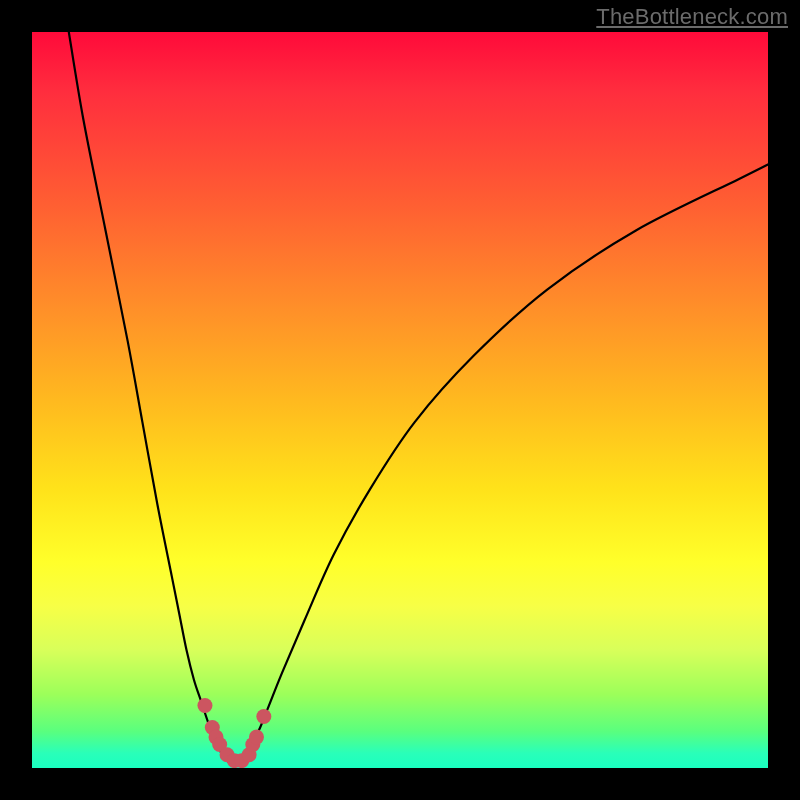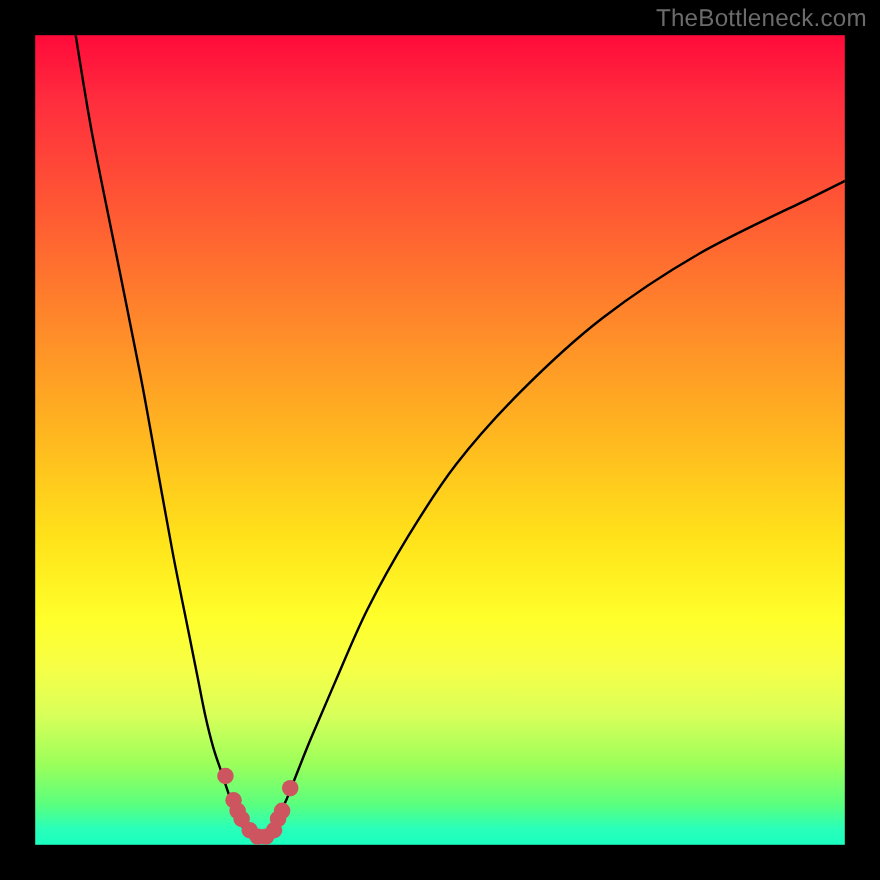--- a/index.html
+++ b/index.html
@@ -44,20 +44,21 @@
     );
   }
   .watermark {
     position: absolute;
     top: 4px;
     right: 12px;
     color: #6b6b6b;
     font-size: 22px;
     letter-spacing: 0.2px;
     user-select: none;
+    text-decoration: underline;
   }
   svg.curves {
     position: absolute;
     top: 0;
     left: 0;
     width: 736px;
     height: 736px;
   }
 </style>
 </head>

